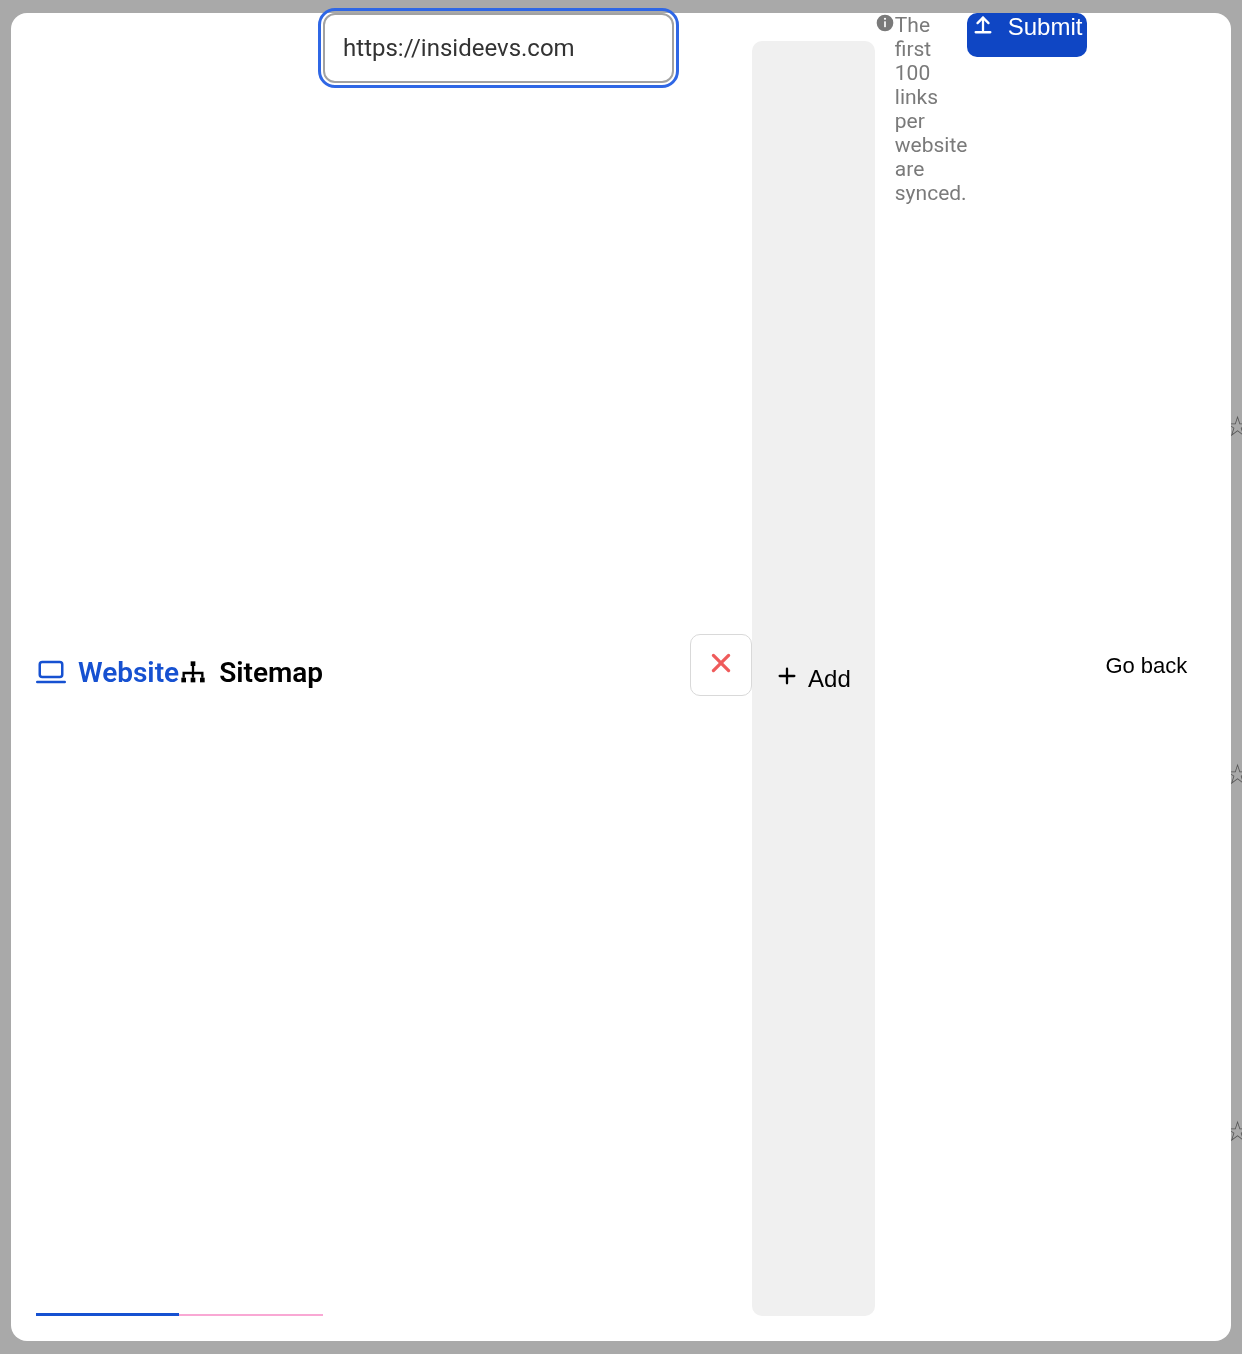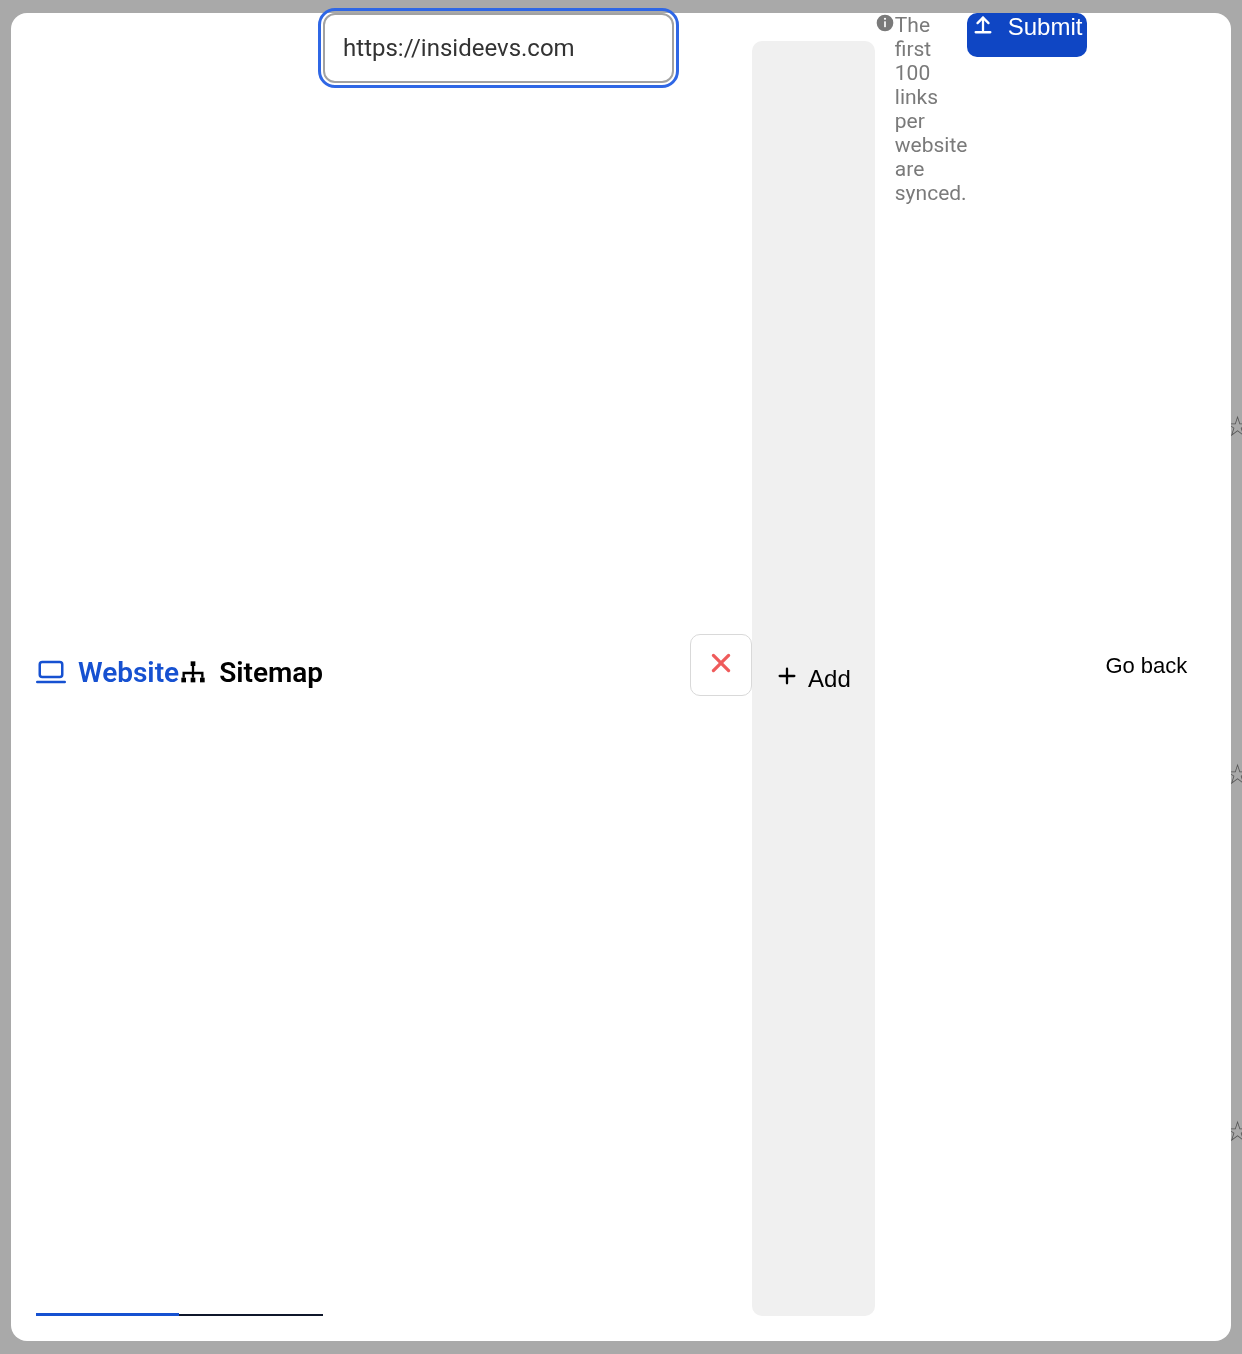--- a/index.html
+++ b/index.html
@@ -32,21 +32,21 @@
       margin-top: 30px;
     }
     .tab {
       flex: 1;
       display: flex;
       align-items: center;
       justify-content: center;
       gap: 12px;
       padding: 18px 0 30px 0;
       cursor: pointer;
-      border-bottom: 2px solid #0f172a;
+      border-bottom: 2px solid #f9a8d4;
       font-size: 28px;
       font-weight: 600;
       color: #000000;
     }
     .tab.active {
       color: #1651d1;
       border-bottom: 3px solid #1651d1;
     }
     .tab.active .tab-icon svg {
       stroke: #1651d1;

